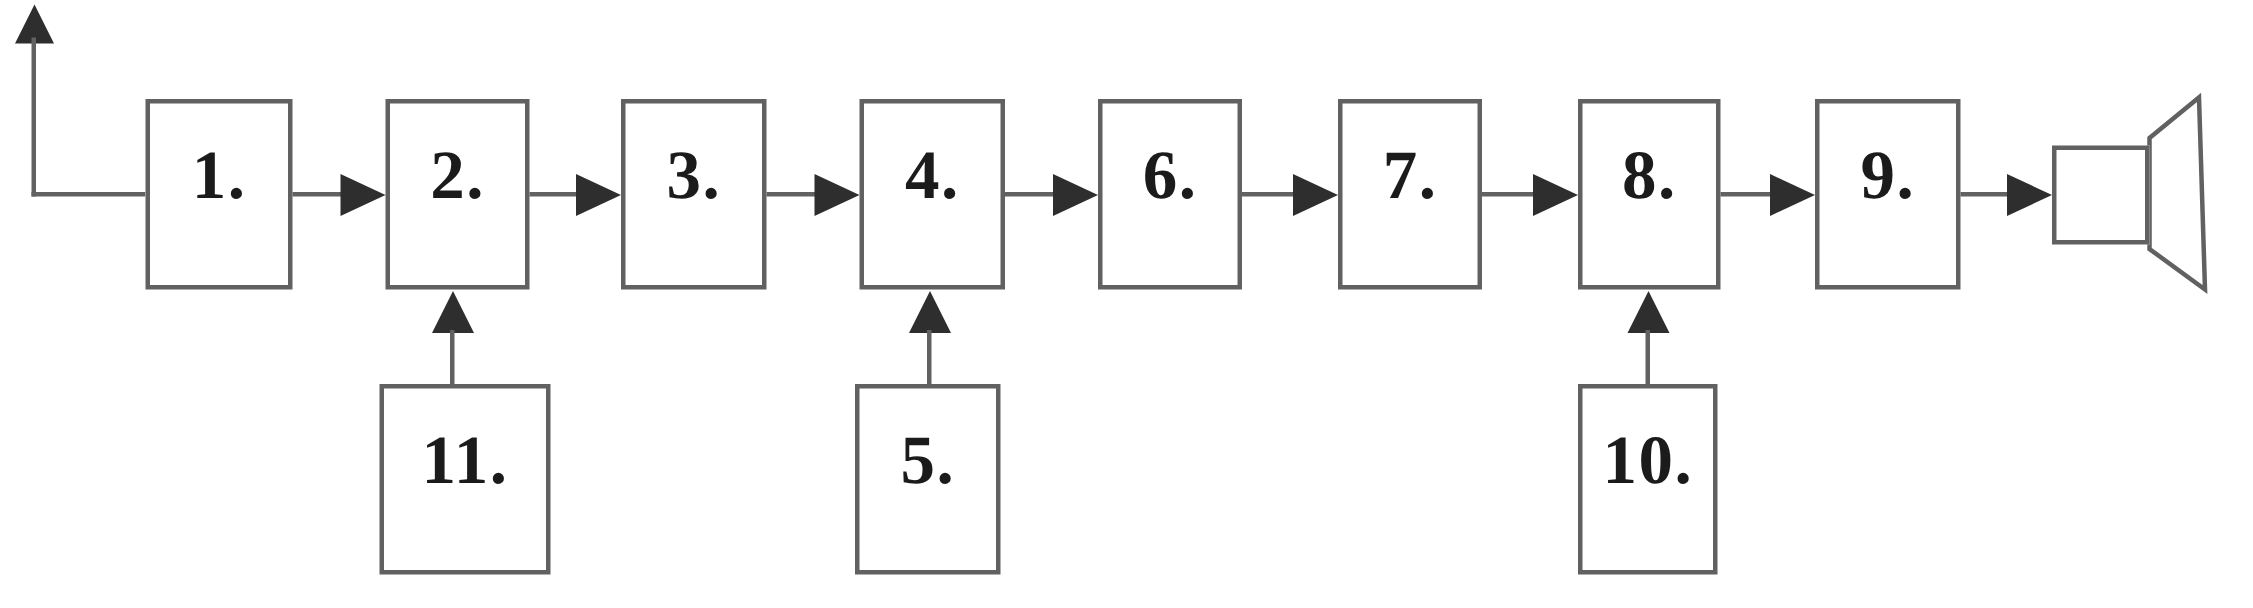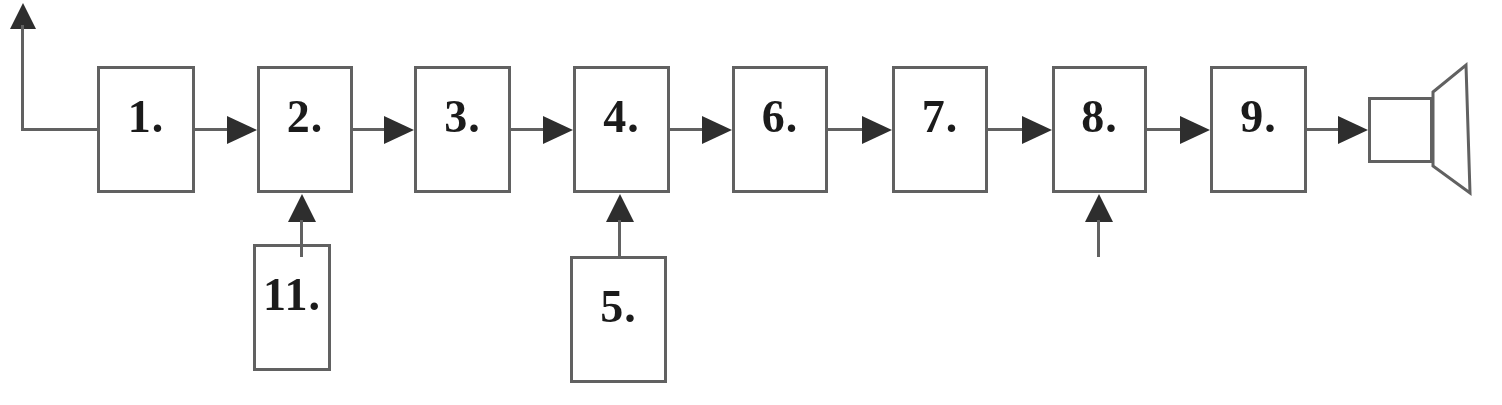--- a/index.html
+++ b/index.html
@@ -101,25 +101,28 @@
   <div class="box" style="left:892px; top:66px; width:96px; height:127px;">
       <span>7.</span>
     </div>
   <div class="box" style="left:1052px;top:66px; width:95px; height:127px;">
       <span>8.</span>
     </div>
   <div class="box" style="left:1210px;top:66px; width:97px; height:127px;">
       <span>9.</span>
     </div>
 
-  <div class="box" style="left:253px; top:244px; width:78px; height:127px;">
+  <div class="box" style="left:253px; top:256px; width:114px; height:127px;">
       <span>11.</span>
     </div>
   <div class="box" style="left:570px; top:256px; width:97px; height:127px;">
       <span>5.</span>
+    </div>
+  <div class="box" style="left:1052px;top:256px; width:93px; height:127px;">
+      <span>10.</span>
     </div>
 
   <div>
     <div class="hline" style="left:195px; top:128px; width:34px;"></div>
     <div class="arrow-right" style="left:227px; top:116px;"></div>
   </div>
   <div>
     <div class="hline" style="left:353px; top:128px; width:33px;"></div>
     <div class="arrow-right" style="left:384px; top:116px;"></div>
   </div>

